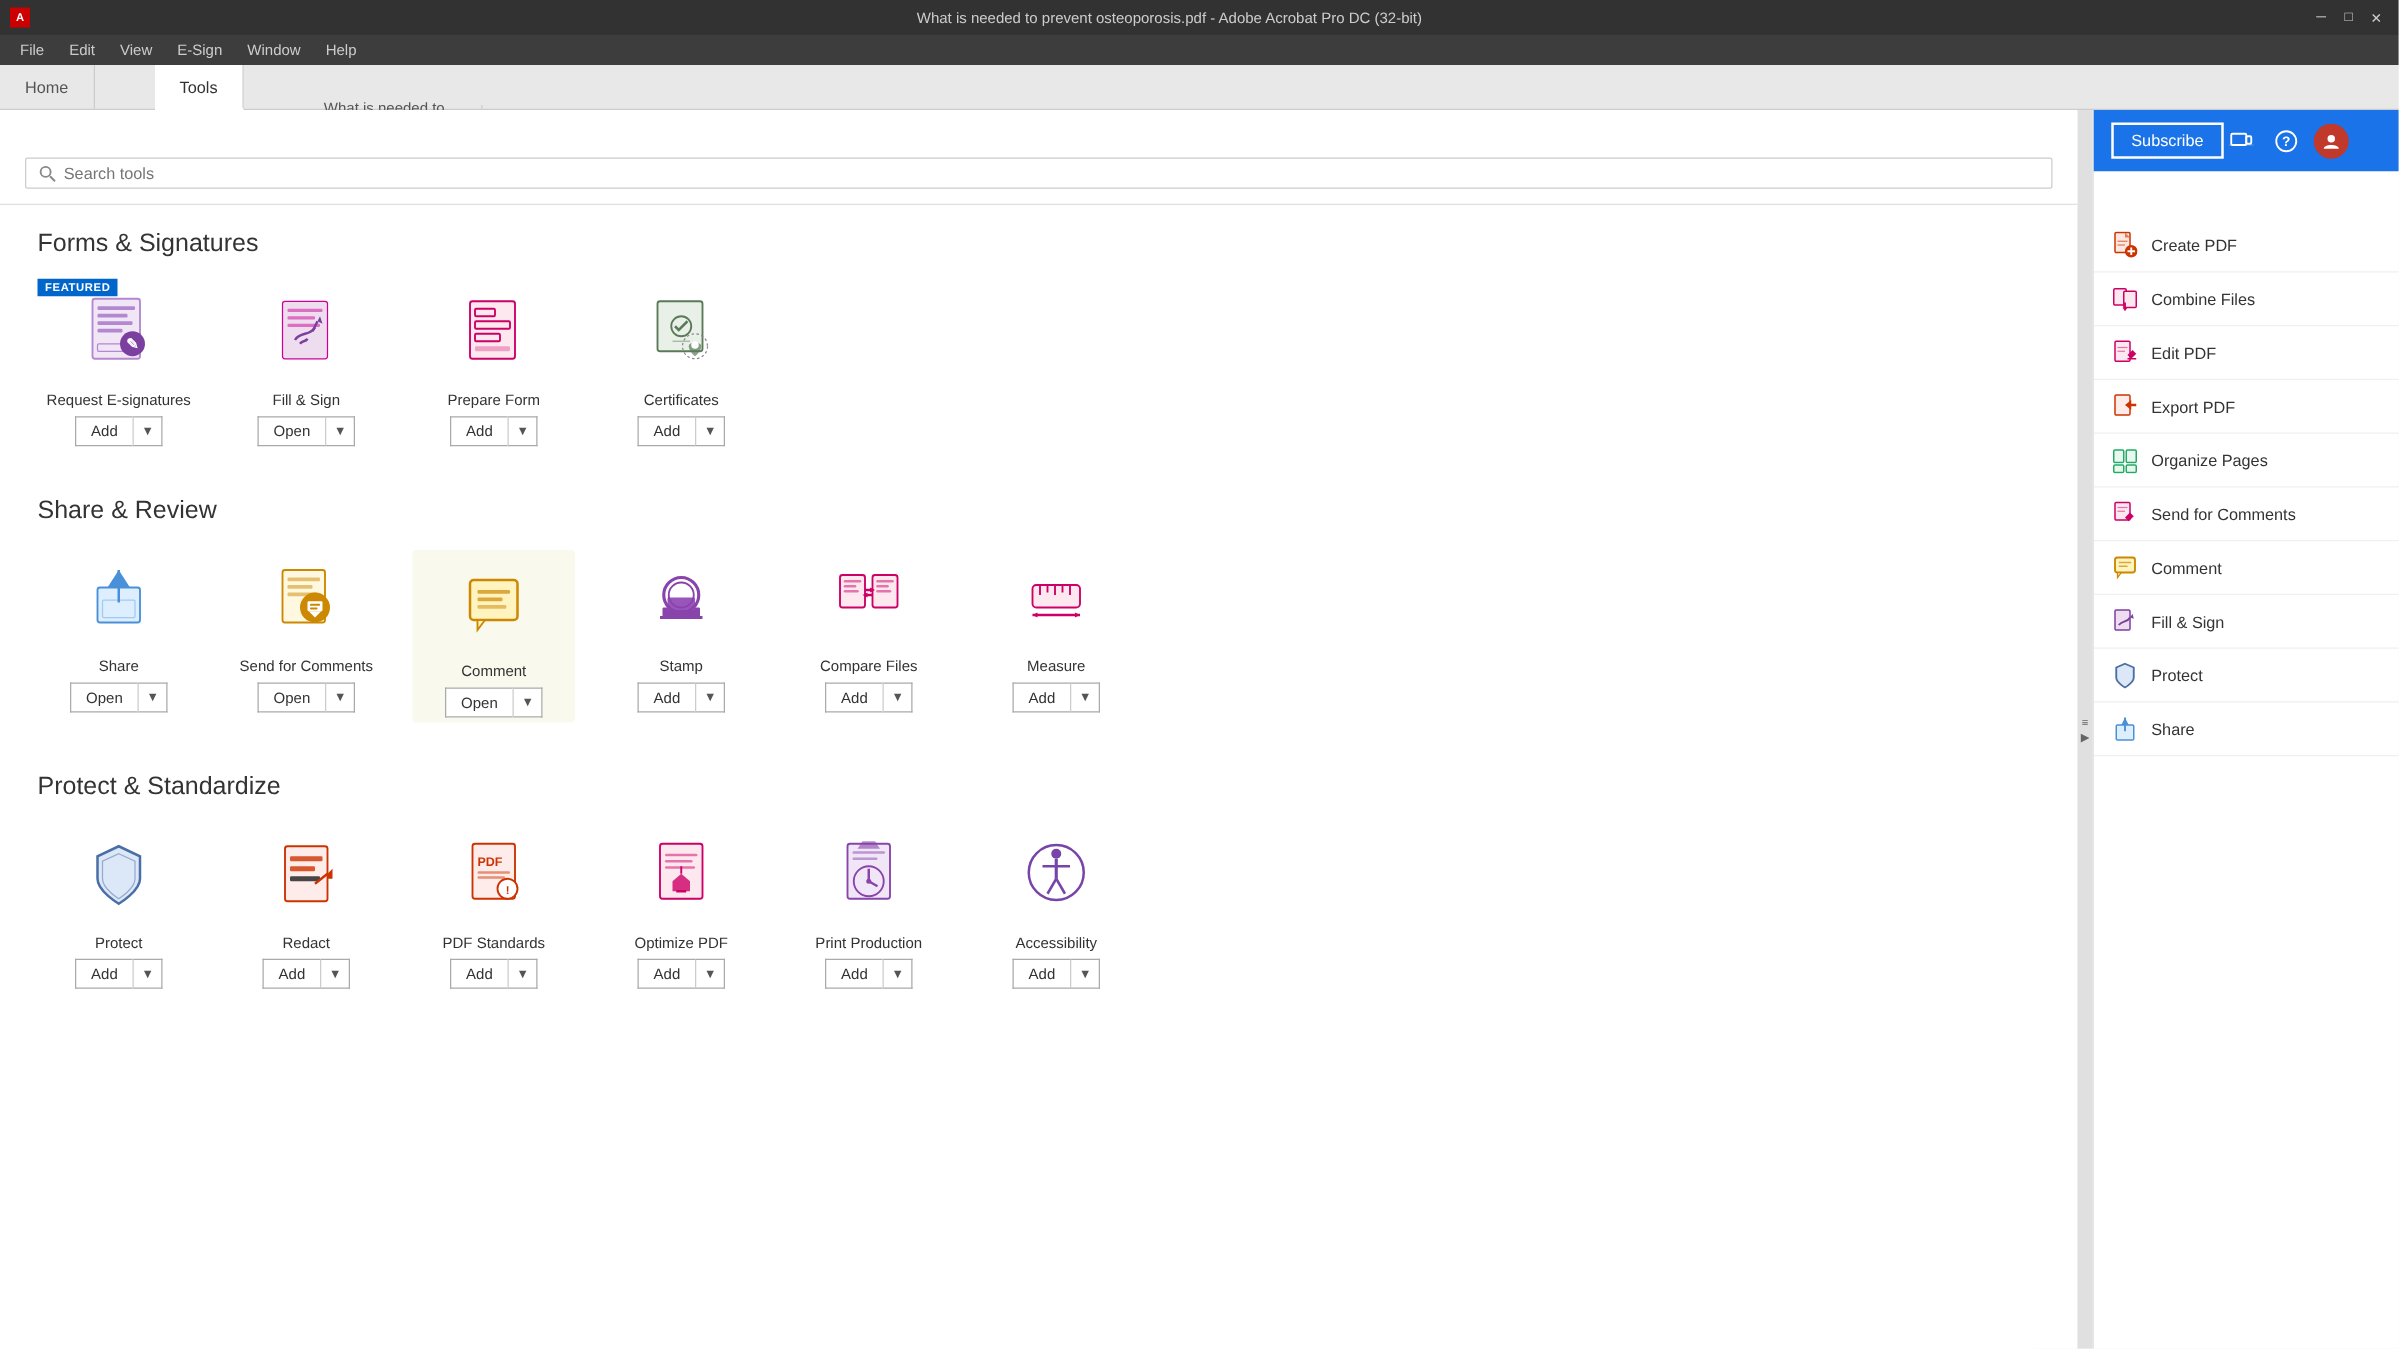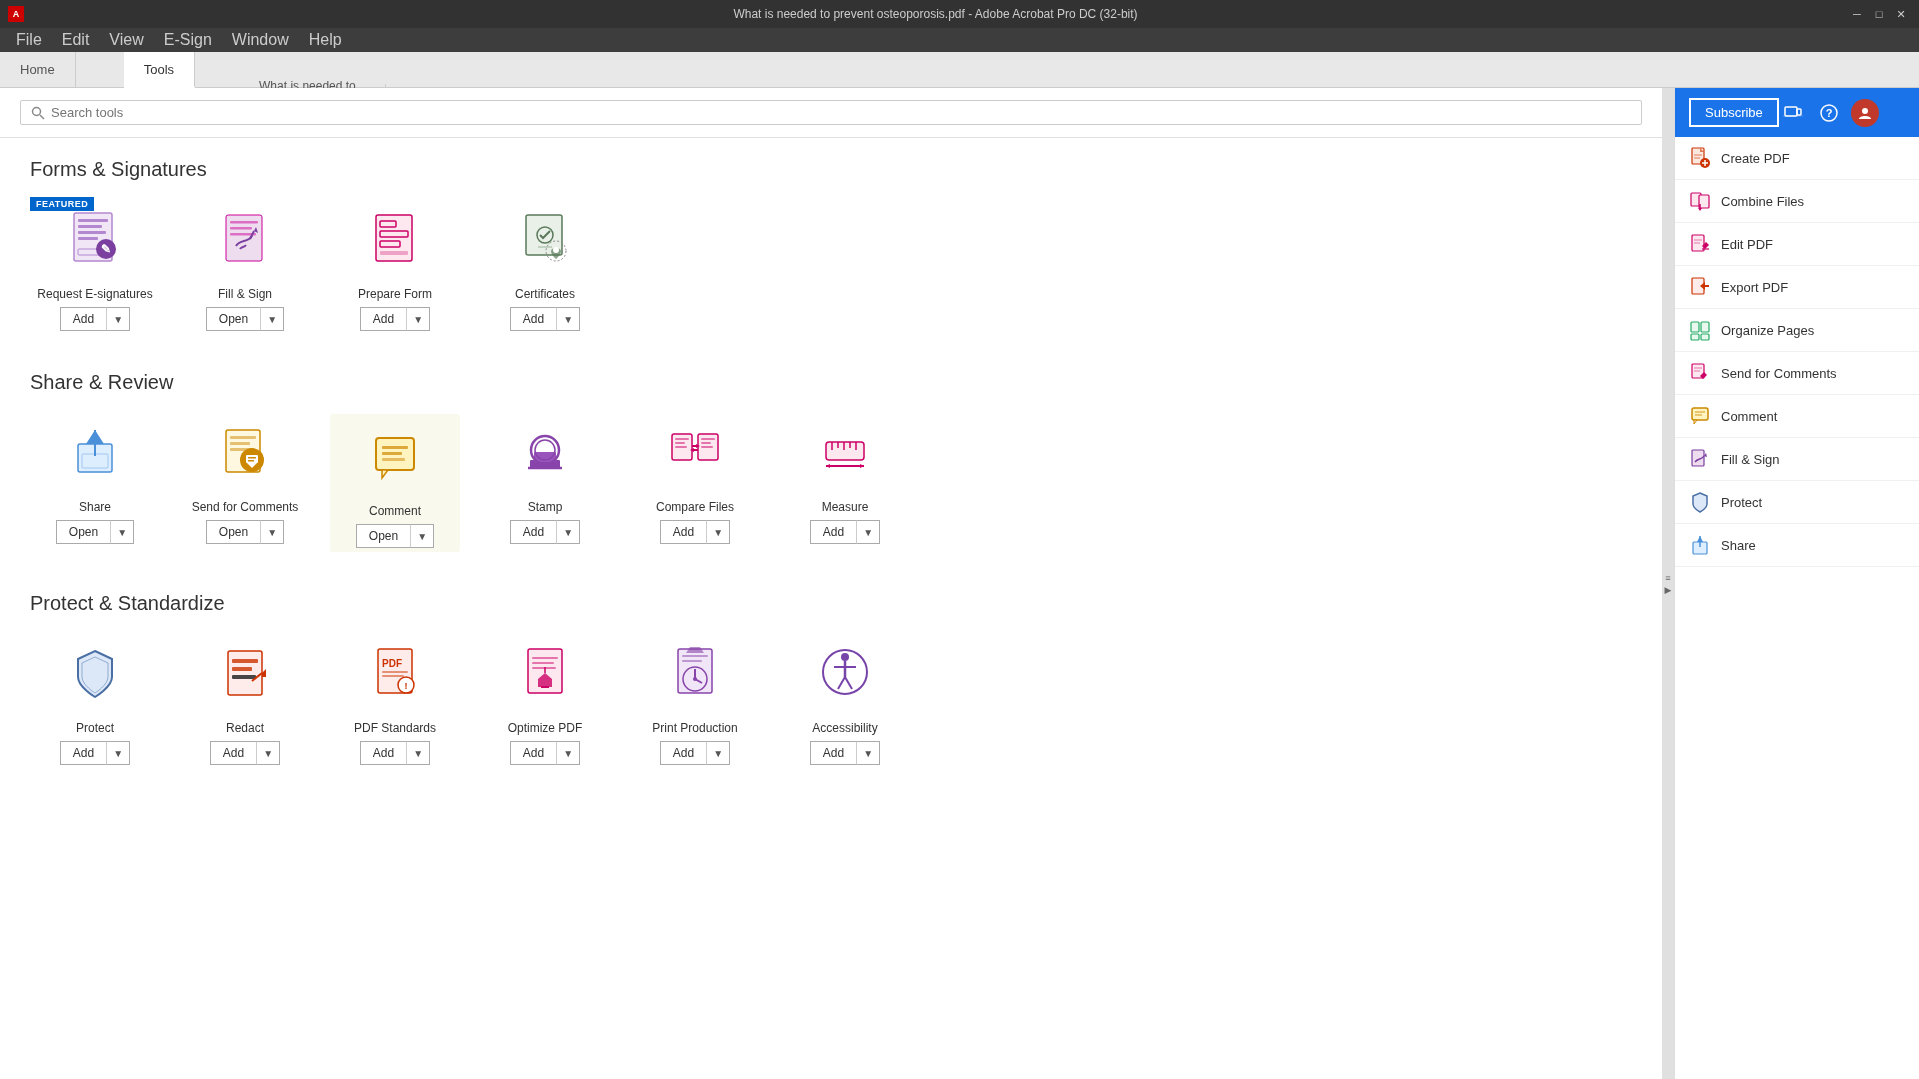--- a/index.html
+++ b/index.html
@@ -24,21 +24,21 @@
 
     
     .menu-bar {
       background: #3d3d3d;
       color: #ccc;
       height: 24px;
       display: flex;
       align-items: center;
       padding: 0 8px;
       gap: 4px;
-      font-size: 16px;
+      font-size: 12px;
     }
     .menu-item { padding: 2px 8px; cursor: pointer; border-radius: 2px; }
 
     
     .tab-bar {
       background: #e8e8e8;
       height: 36px;
       display: flex;
       align-items: stretch;
       border-bottom: 1px solid #ccc;
@@ -72,20 +72,21 @@
       top: 0;
       z-index: 10;
     }
     .search-input-wrap {
       display: flex;
       align-items: center;
       border: 1px solid #ccc;
       border-radius: 2px;
       padding: 4px 10px;
       background: white;
+      margin-top: 26px;
     }
     .search-input-wrap input {
       border: none;
       outline: none;
       font-size: 13px;
       color: #555;
       width: 100%;
     }
     .search-icon-svg { color: #888; margin-right: 6px; font-size: 14px; }
 
@@ -184,21 +185,21 @@
       color: white;
       padding: 5px 14px;
       font-size: 13px;
       cursor: pointer;
       font-weight: 500;
     }
     .right-panel-icons { display: flex; gap: 8px; align-items: center; }
     .right-icon { width: 28px; height: 28px; display: flex; align-items: center; justify-content: center; cursor: pointer; color: white; font-size: 16px; }
     .user-avatar { width: 28px; height: 28px; border-radius: 50%; background: #c0392b; display: flex; align-items: center; justify-content: center; color: white; font-size: 12px; }
 
-    .right-tools { flex: 1; overflow-y: auto; }
+    .right-tools { flex: 1; overflow-y: auto; margin-top: 38px; }
     .right-tool-item {
       display: flex;
       align-items: center;
       padding: 10px 14px;
       gap: 10px;
       cursor: pointer;
       border-bottom: 1px solid #f0f0f0;
       font-size: 13px;
       color: #333;
     }

